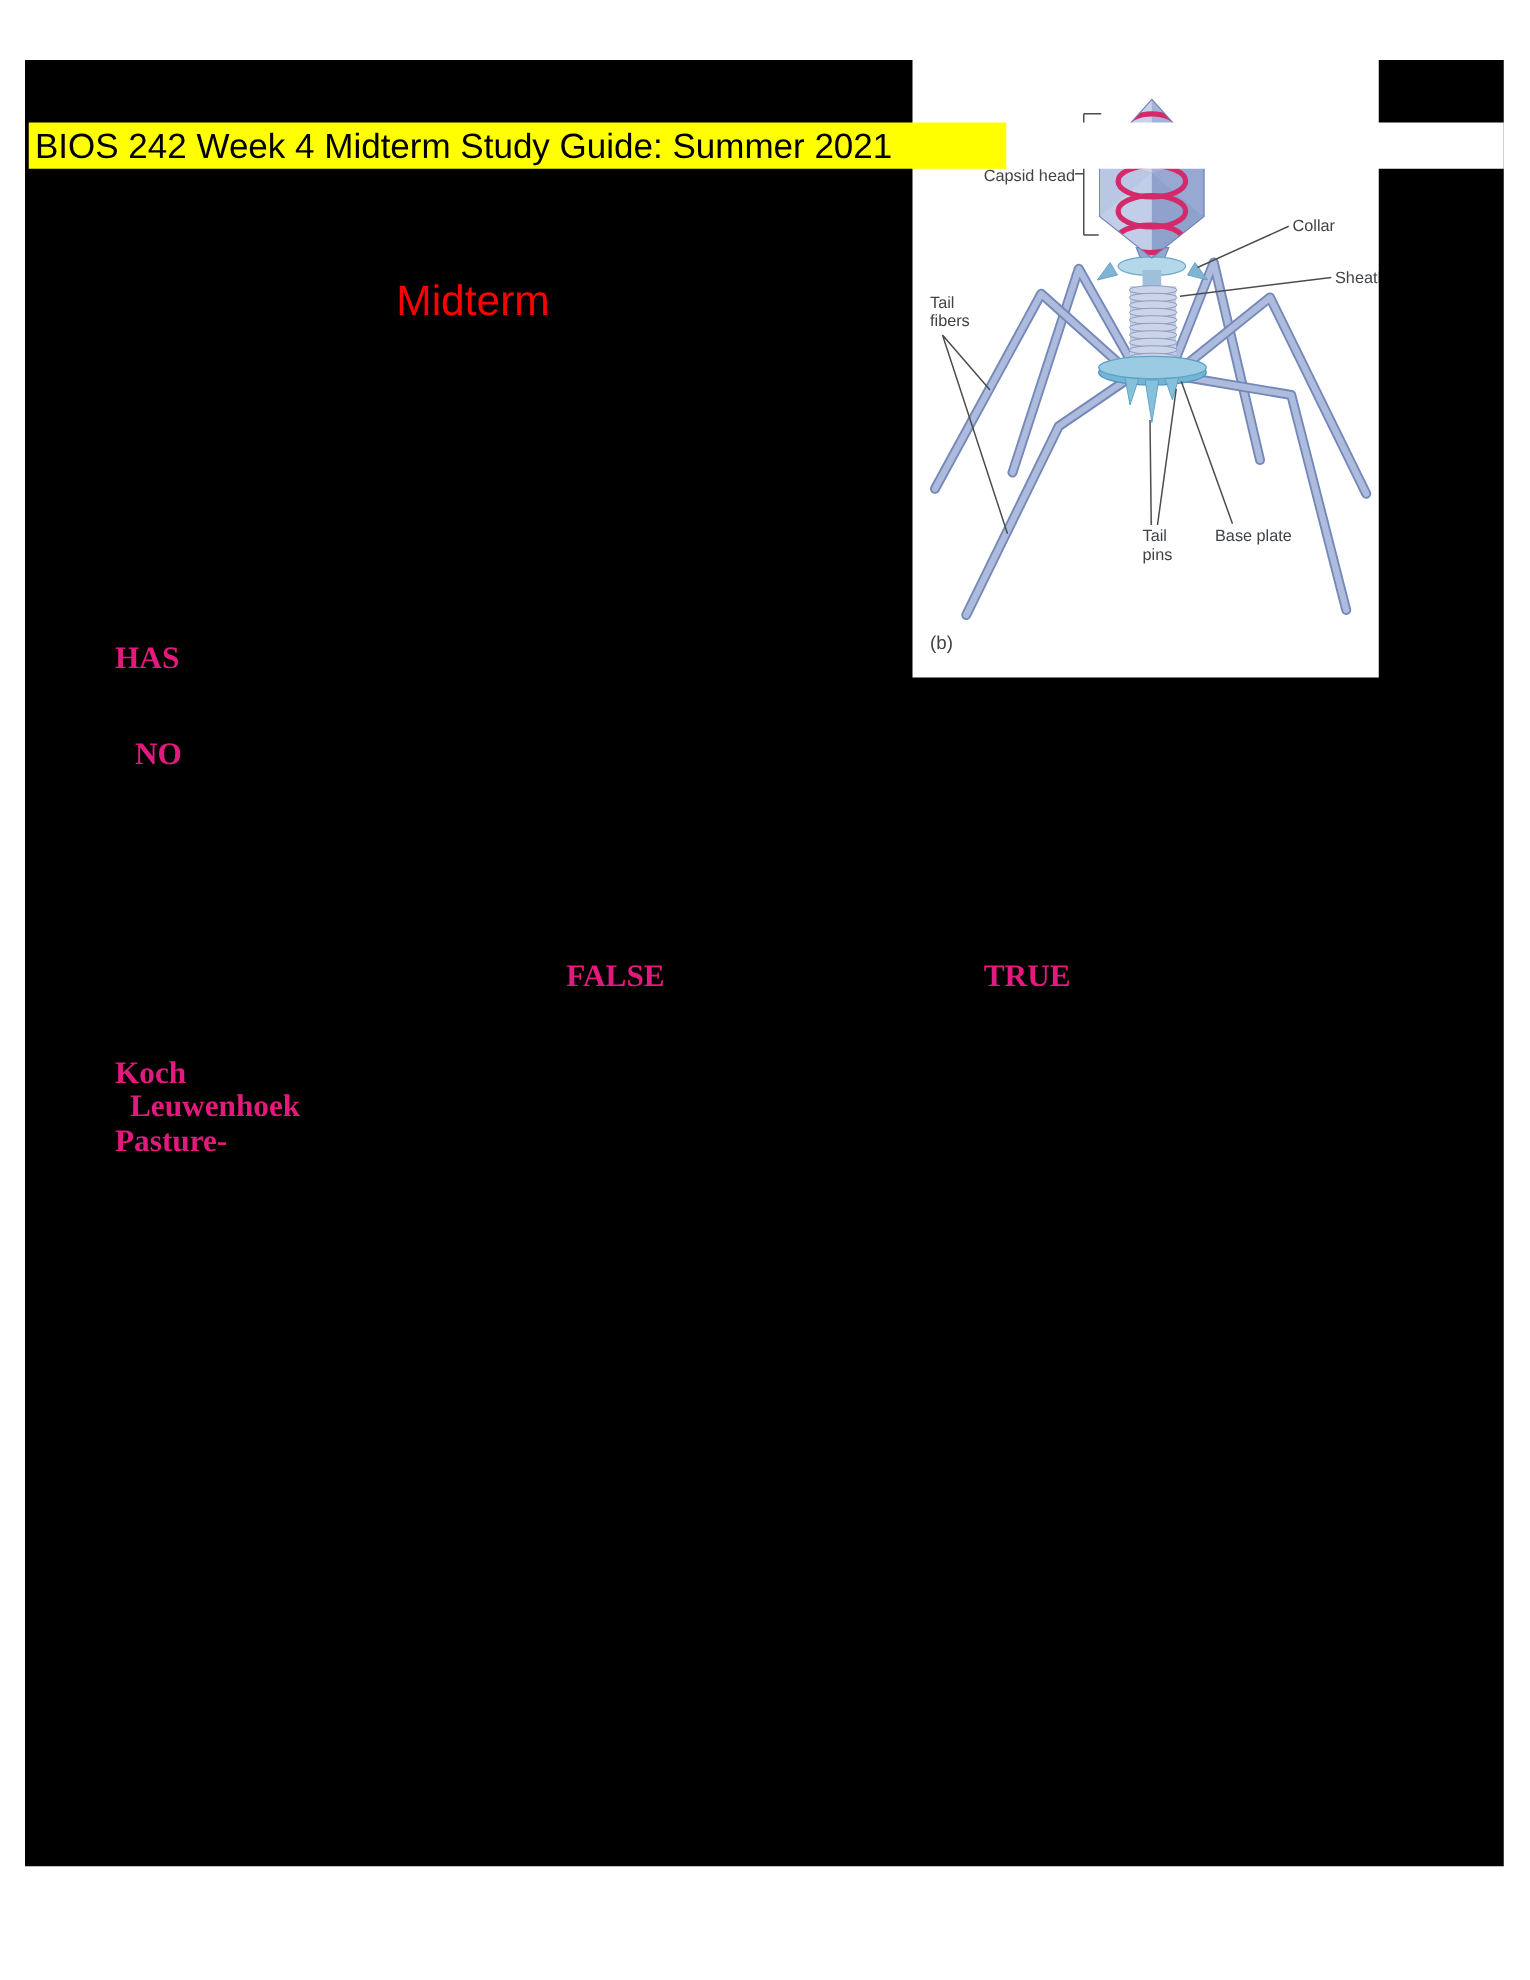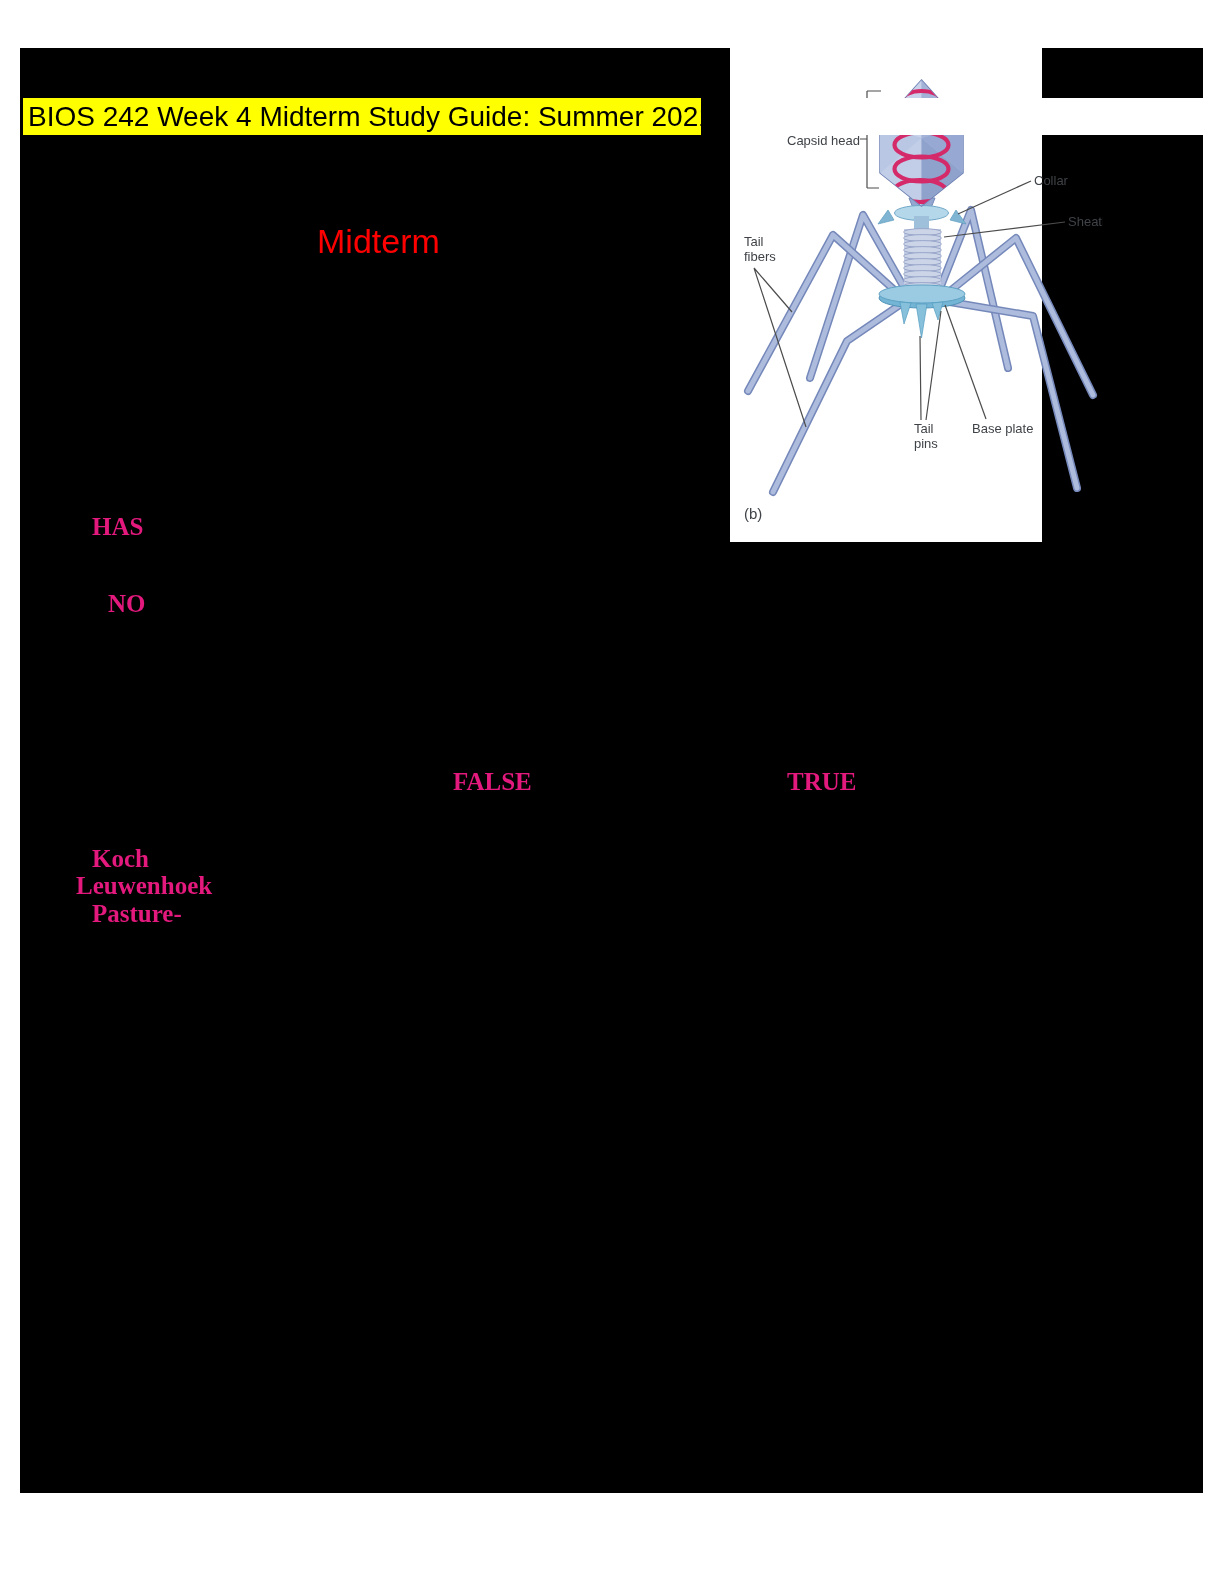--- a/index.html
+++ b/index.html
@@ -14,36 +14,36 @@
   .content-black {
     position: absolute;
     left: 20px; top: 48px;
     width: 1183px; height: 1445px;
     background: #000000;
     z-index: 1;
   }
   .figure-box {
     position: absolute;
     left: 730px; top: 48px;
-    width: 312px; height: 494px;
+    width: 373px; height: 494px;
     background: #ffffff;
     z-index: 2;
   }
   .figure-box svg { display: block; width: 373px; height: 494px; }
   .title-row-gap {
     position: absolute;
     left: 730px; top: 98px;
     width: 473px; height: 37px;
     background: #ffffff;
     z-index: 3;
   }
   .title-band {
     position: absolute;
     left: 23px; top: 98px;
-    width: 678px; height: 37px;
+    width: 782px; height: 37px;
     background: #ffff00;
     z-index: 4;
     display: flex;
     align-items: center;
   }
   .title-band .title-text {
     color: #000000;
     font-size: 28px;
     line-height: 37px;
     padding-left: 5px;
@@ -66,21 +66,21 @@
     font-size: 25px;
     line-height: 28px;
     z-index: 4;
     white-space: nowrap;
   }
   .ans-has    { left: 92px;  top: 513px; }
   .ans-no     { left: 108px;  top: 590px; }
   .ans-false  { left: 453px; top: 768px; }
   .ans-true   { left: 787px; top: 768px; }
   .sci-koch   { left: 92px;  top: 845px; }
-  .sci-leuw   { left: 76px;  top: 872px; }
+  .sci-leuw   { left: 104px;  top: 872px; }
   .sci-past   { left: 92px;  top: 900px; }
 
   .lbl {
     font-family: "Liberation Sans", sans-serif;
     font-size: 13px;
     fill: #3f4348;
   }
   .cap { font-size: 15px; }
   .leader { stroke: #4c4c4c; stroke-width: 1.2; fill: none; }
   .leg-outer { stroke: #7588ba; stroke-width: 8; fill: none; stroke-linecap: round; stroke-linejoin: round; }

